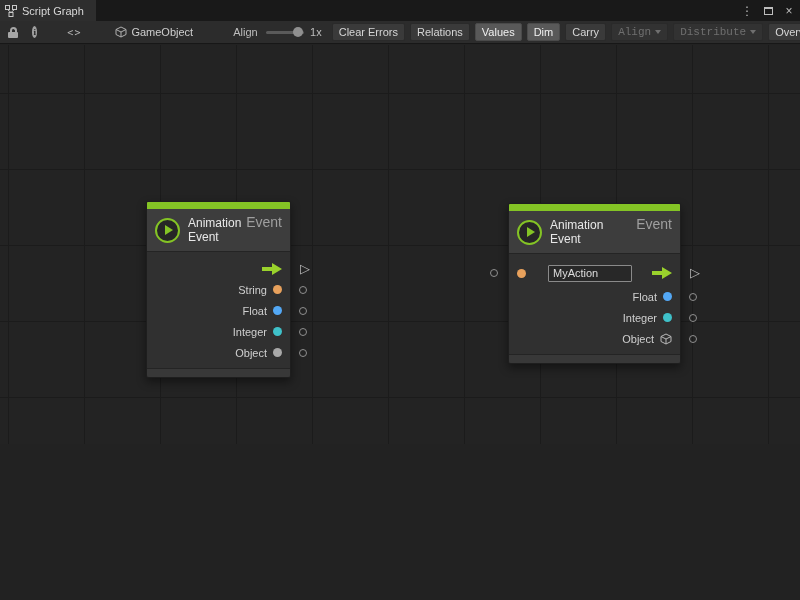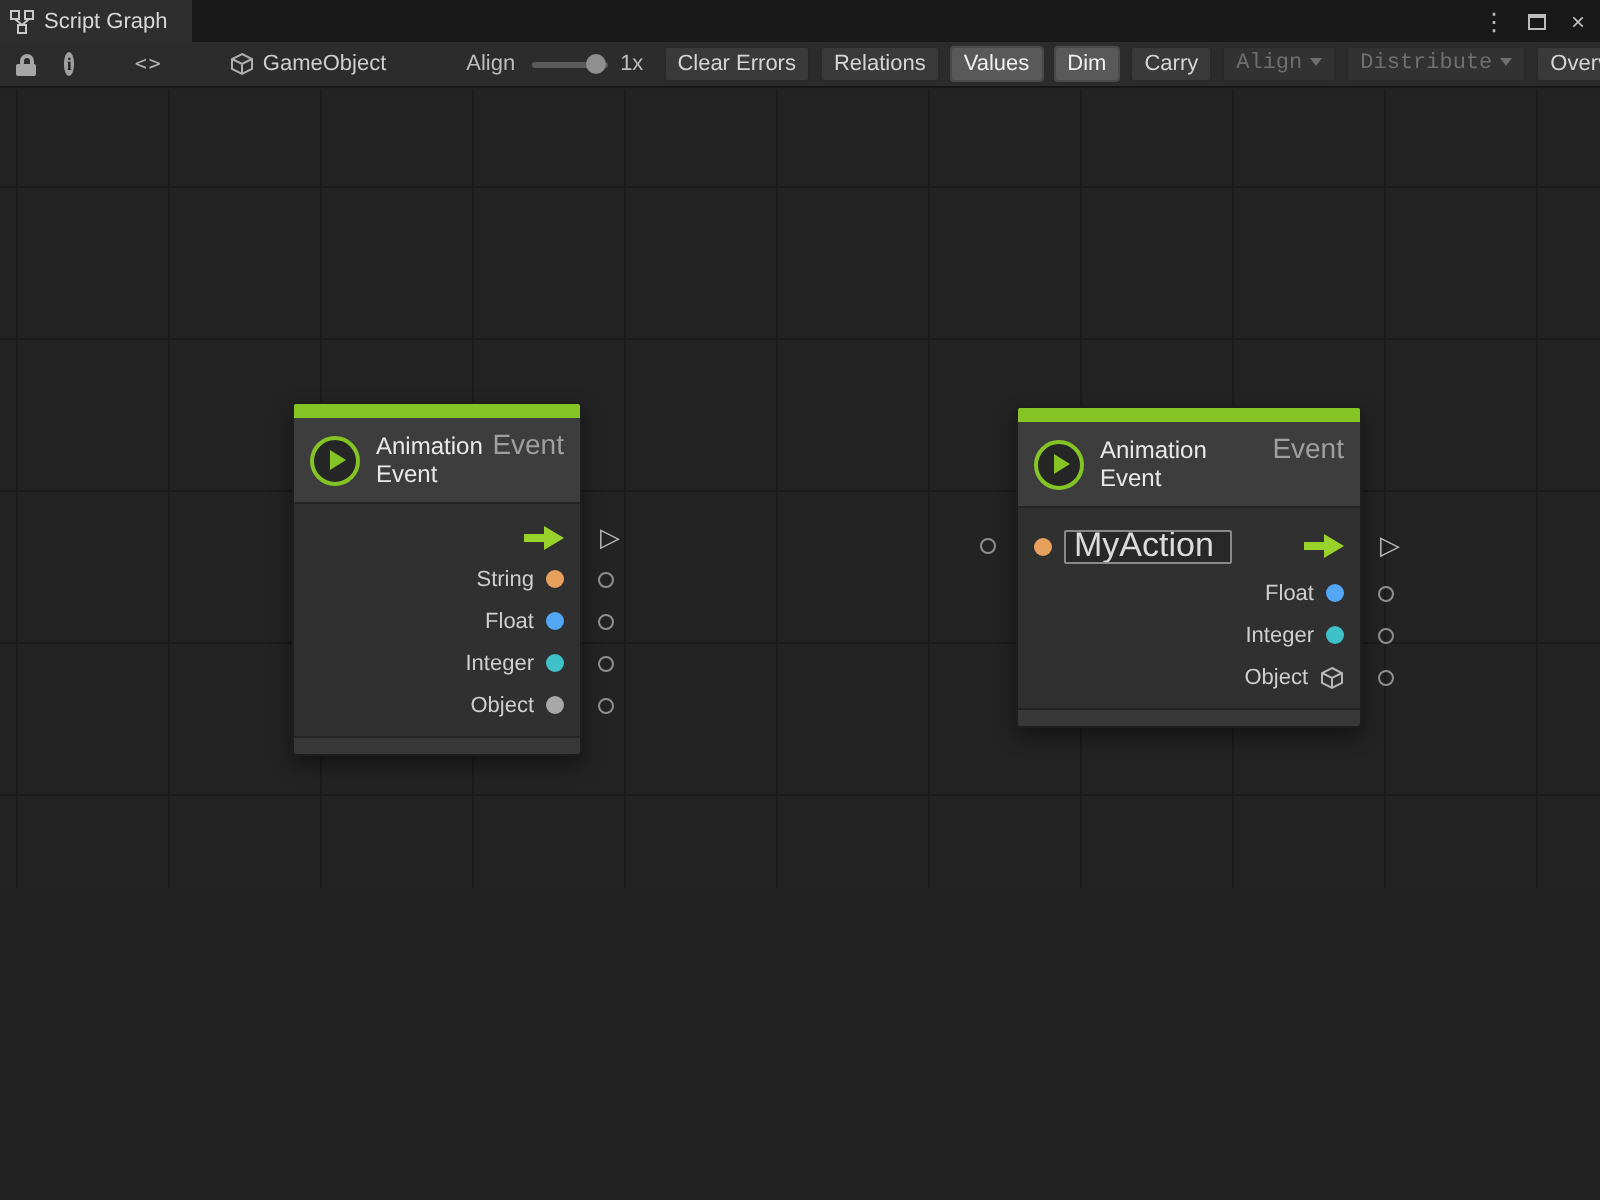--- a/index.html
+++ b/index.html
@@ -59,21 +59,21 @@
   .plabel { color:#cfcfcf; }
   .dot { width:9px; height:9px; border-radius:50%; flex:0 0 auto; }
   .dot-string { background:#e8a15c; }
   .dot-float { background:#53a8f5; }
   .dot-integer { background:#3fc1c9; }
   .dot-object { background:#a8a8a8; }
   .ext-circ { position:absolute; right:-17px; top:50%; transform:translateY(-50%); width:8px; height:8px; border:1px solid #8f8f8f; border-radius:50%; background:transparent; }
   .ext-circ-left { position:absolute; left:-19px; top:50%; transform:translateY(-50%); width:8px; height:8px; border:1px solid #8f8f8f; border-radius:50%; }
   .ext-tri { position:absolute; right:-20px; top:50%; transform:translateY(-54%); font-size:13px; color:#b9b9b9; line-height:1; }
   .arrow-svg { display:block; }
-  .nfield { width:84px; height:17px; background:#282828; border:1px solid #8a8a8a; border-radius:1px; color:#dcdcdc; font-size:17px; font-family:"Liberation Sans", sans-serif; padding:0 4px; margin-left:0; }
+  .nfield { width:84px; height:17px; background:#282828; border:1px solid #8a8a8a; border-radius:1px; color:#dcdcdc; font-size:11px; font-family:"Liberation Sans", sans-serif; padding:0 4px; margin-left:16px; }
   .push-right { margin-left:auto; }
   .nfooter { height:9px; background:#383838; border-top:1px solid #242424; border-radius:0 0 2px 2px; }
   .cube-icon { display:block; flex:0 0 auto; }
 </style>
 </head>
 <body>
 
 <div class="window">
 
   <div class="titlebar">

